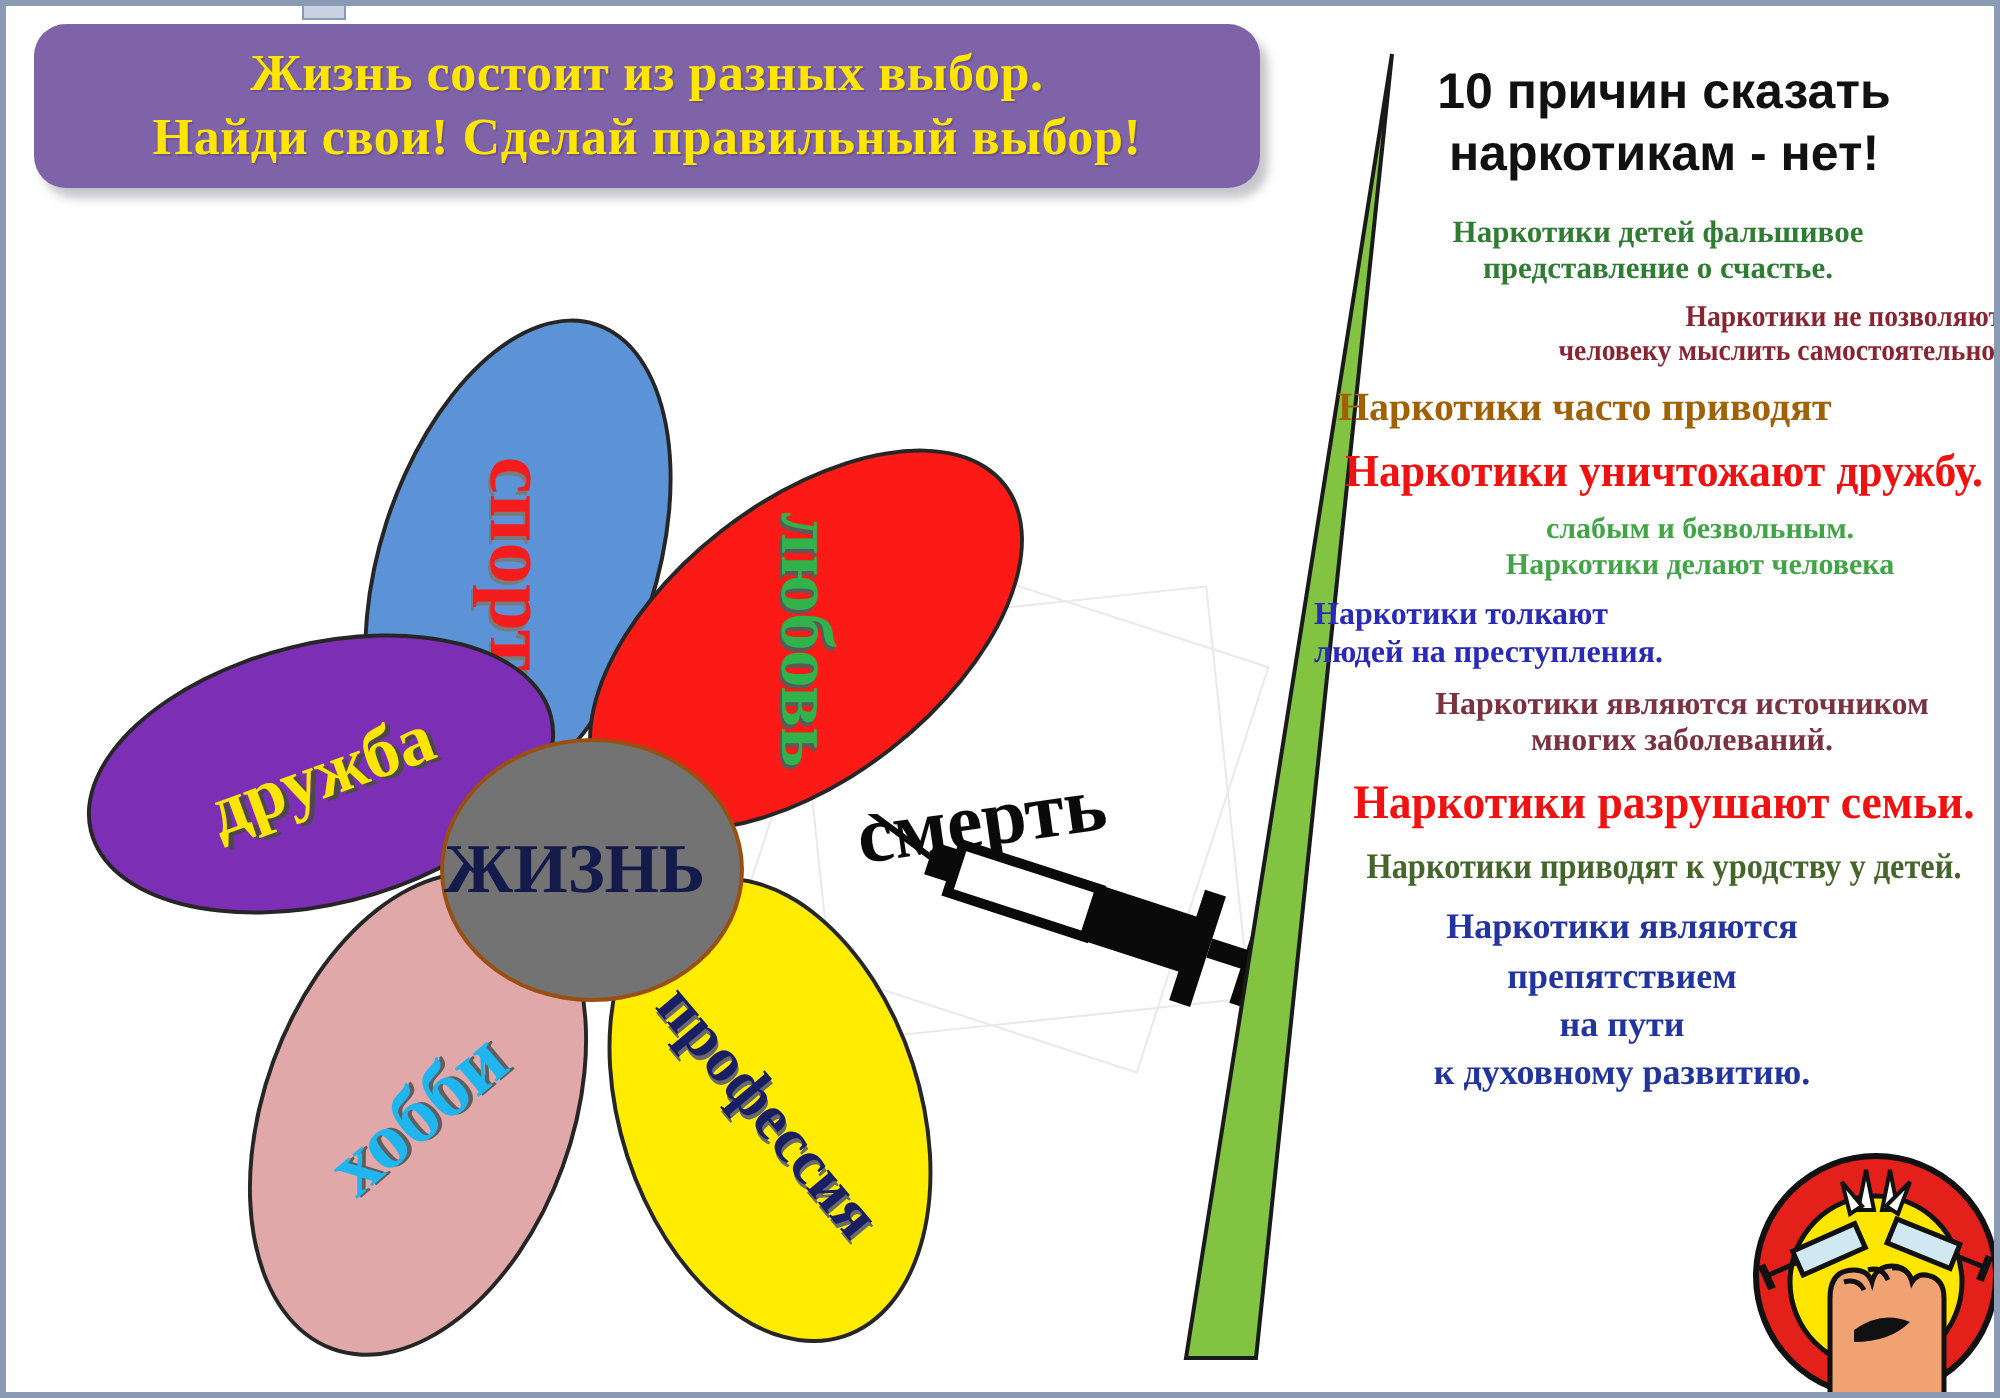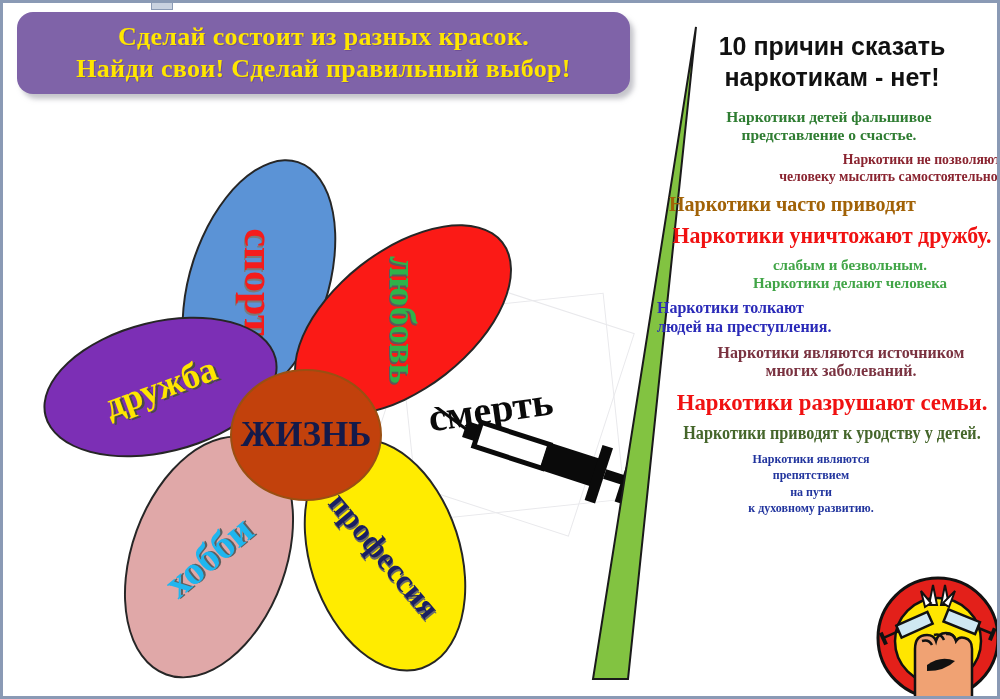--- a/index.html
+++ b/index.html
@@ -120,25 +120,25 @@
     transform:rotate(-18deg);
   }
   #label-prof{
     font-size:32px;color:#1a1f63;
     transform:rotate(68deg);
     text-shadow:2px 1px 0 #6a6a6a;
   }
 
   
   #flower-center{
-    position:absolute;left:227px;top:366px;width:148px;height:128px;
-    background:#c2410c;
+    position:absolute;left:217px;top:366px;width:148px;height:128px;
+    background:#737373;
     border:2px solid #9a4f12;
     border-radius:50%;
-    display:flex;align-items:center;justify-content:center;
+    display:flex;align-items:center;justify-content:flex-start;
   }
   #label-life{
     font-family:"Liberation Serif", serif;
     font-weight:bold;font-size:35px;color:#141a4a;
     white-space:nowrap;
   }
 
   
   #death-word{
     position:absolute;left:425px;top:383px;
@@ -183,37 +183,37 @@
   .r3{color:#a16207;font-size:20px;text-align:left;margin-left:6px;}
   .r4{color:#f01111;font-size:23px;text-align:center;
       transform:scaleX(.95);}
   .r5{color:#41a547;font-size:15px;text-align:center;margin-left:36px;}
   .r6{color:#2a2ab8;font-size:16px;text-align:left;margin-left:-6px;}
   .r7{color:#7a3240;font-size:16px;text-align:center;margin-left:18px;}
   .r8{color:#f01111;font-size:24px;text-align:center;
       transform:scaleX(.95);}
   .r9{color:#45662b;font-size:18px;text-align:center;
       transform:scaleX(.9);}
-  .r10{color:#22359e;font-size:12px;text-align:center;
+  .r10{color:#22359e;font-size:18px;text-align:center;
        margin-left:-42px;line-height:1.35;}
 
   
   #fist-logo{
     position:absolute;left:872px;top:572px;width:126px;height:126px;
   }
 </style>
 </head>
 <body>
 
 <div id="slide">
 
   <div id="frame-tab"></div>
 
   <div id="title-banner">
-    <span class="title-line">Сделай состоит из разных красок.</span>
+    <span class="title-line">Жизнь состоит из разных выбор.</span>
     <span class="title-line">Найди свои! Сделай правильный выбор!</span>
   </div>
 
   <div class="guide" id="guide1"></div>
   <div class="guide" id="guide2"></div>
 
   <div id="flower">
 
     <div class="petal" id="petal-sport">
       <span class="petal-label" id="label-sport">спорт</span>

